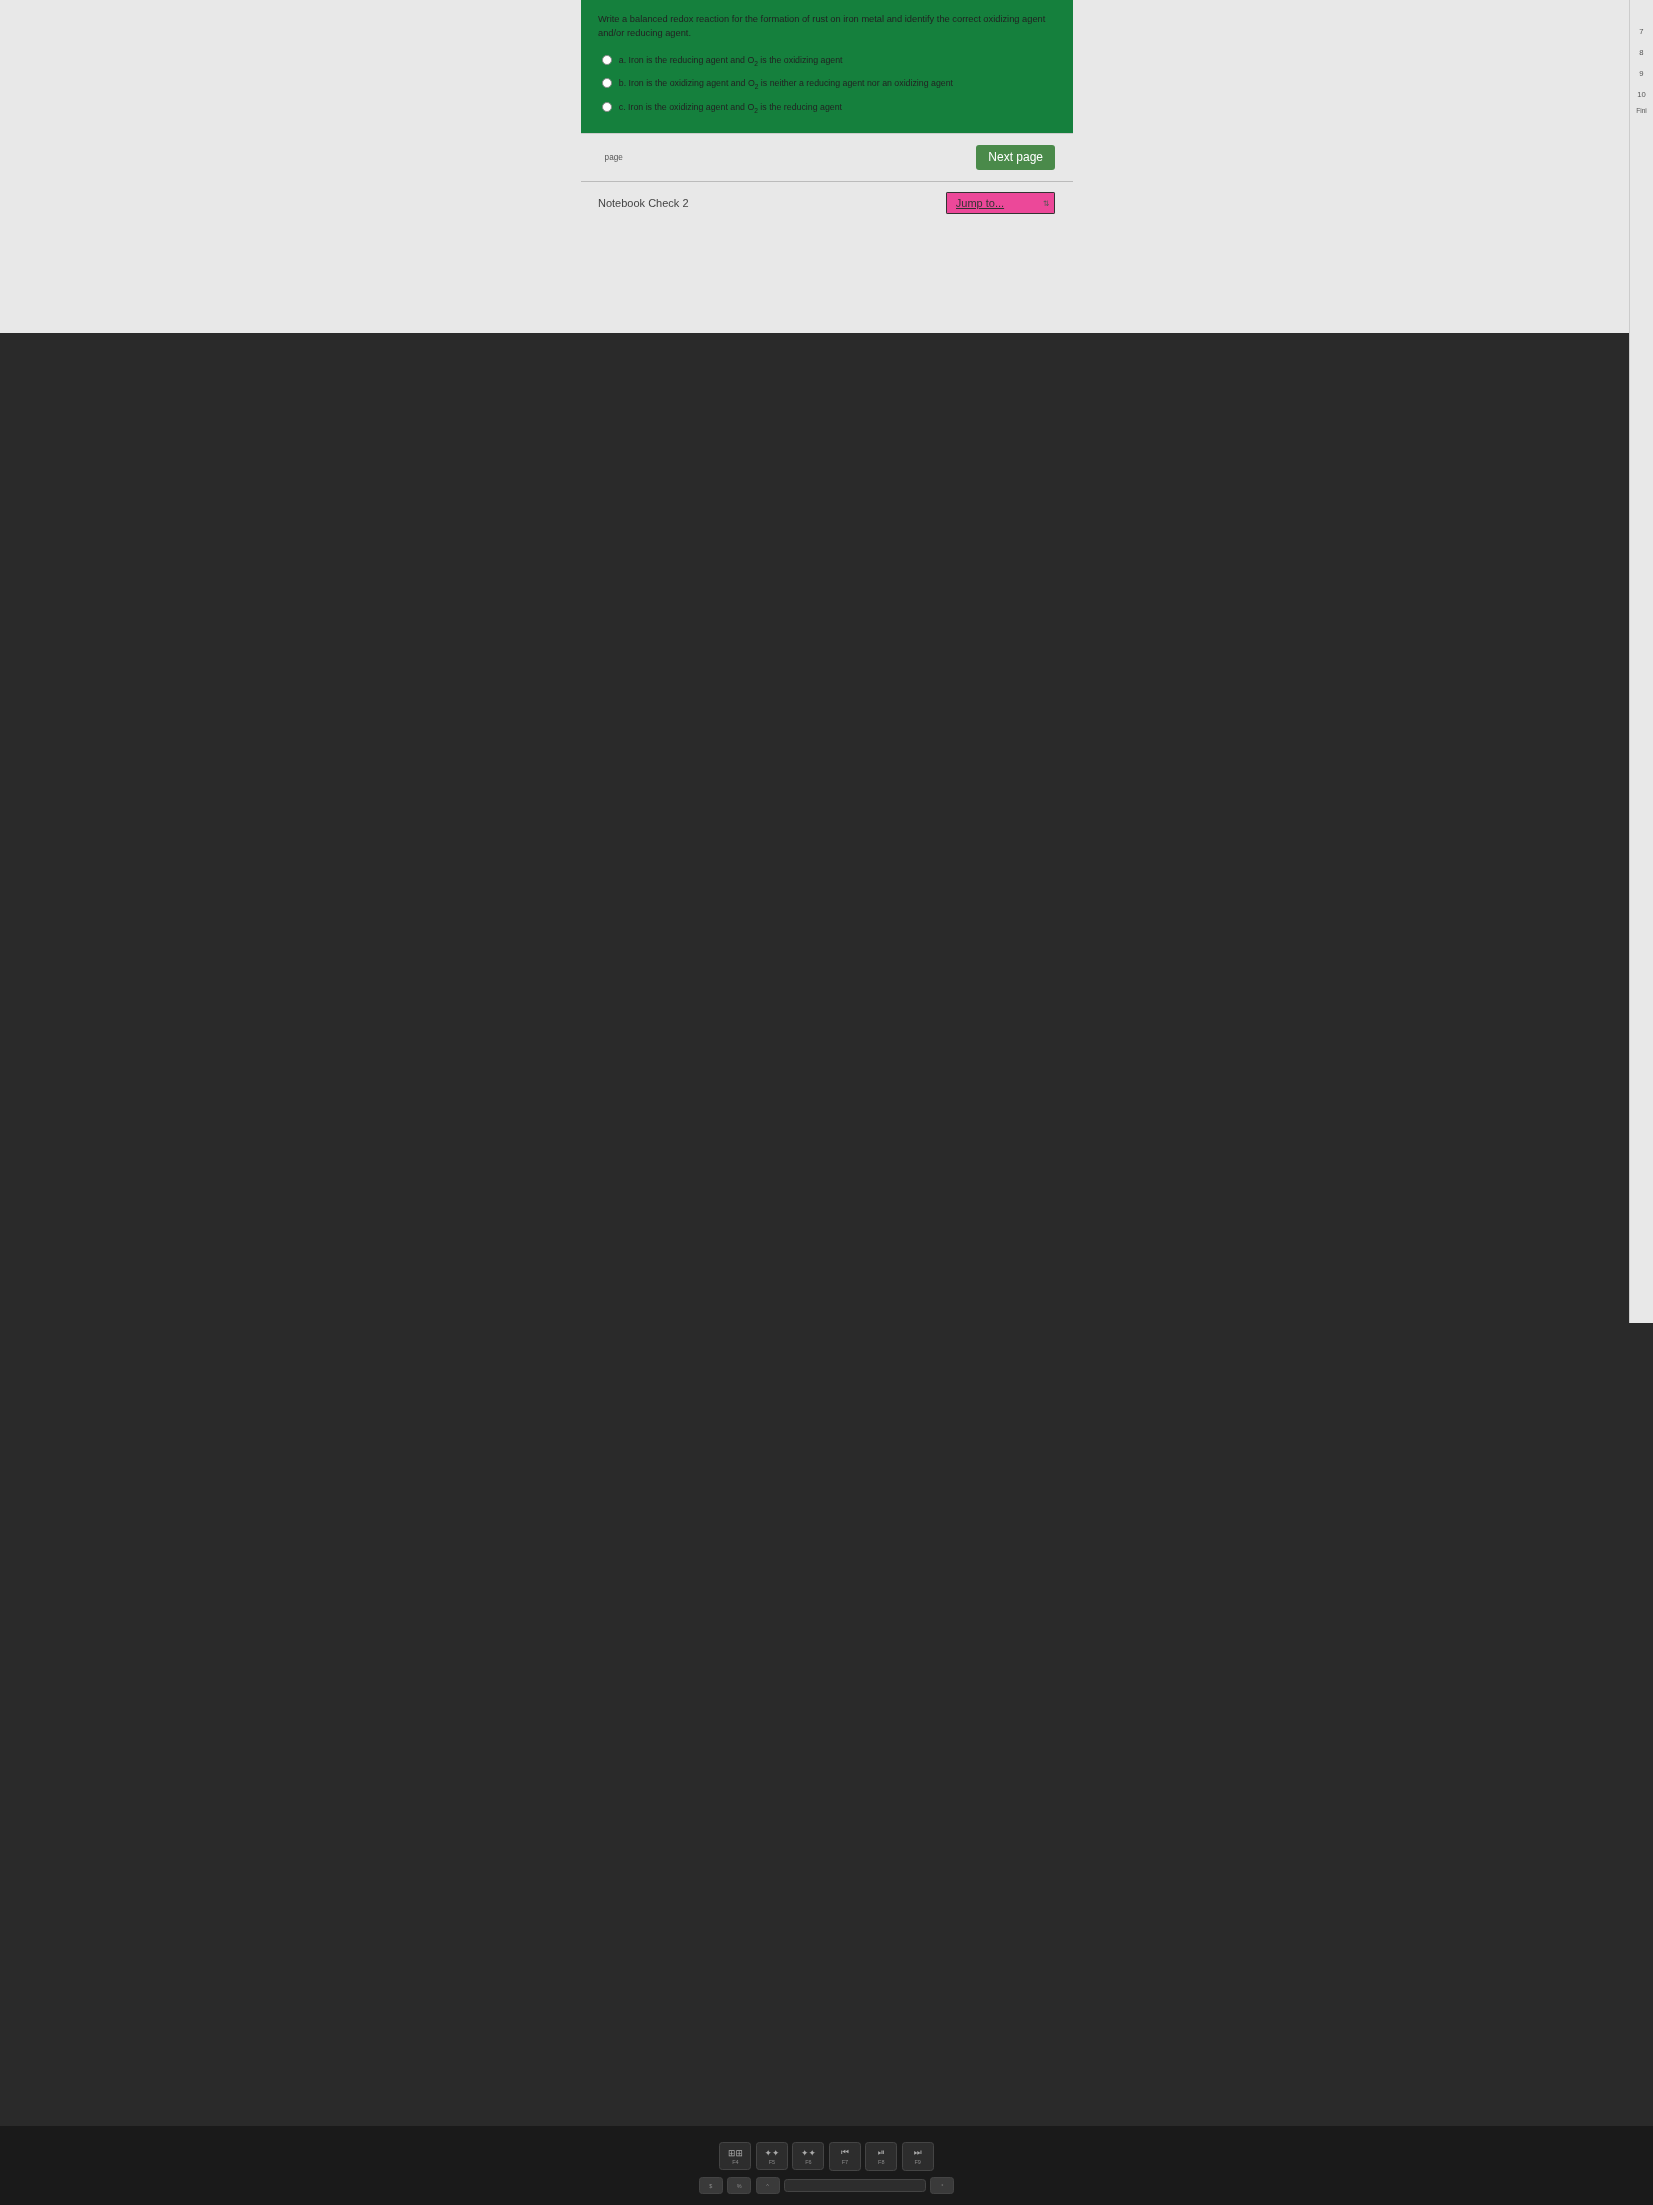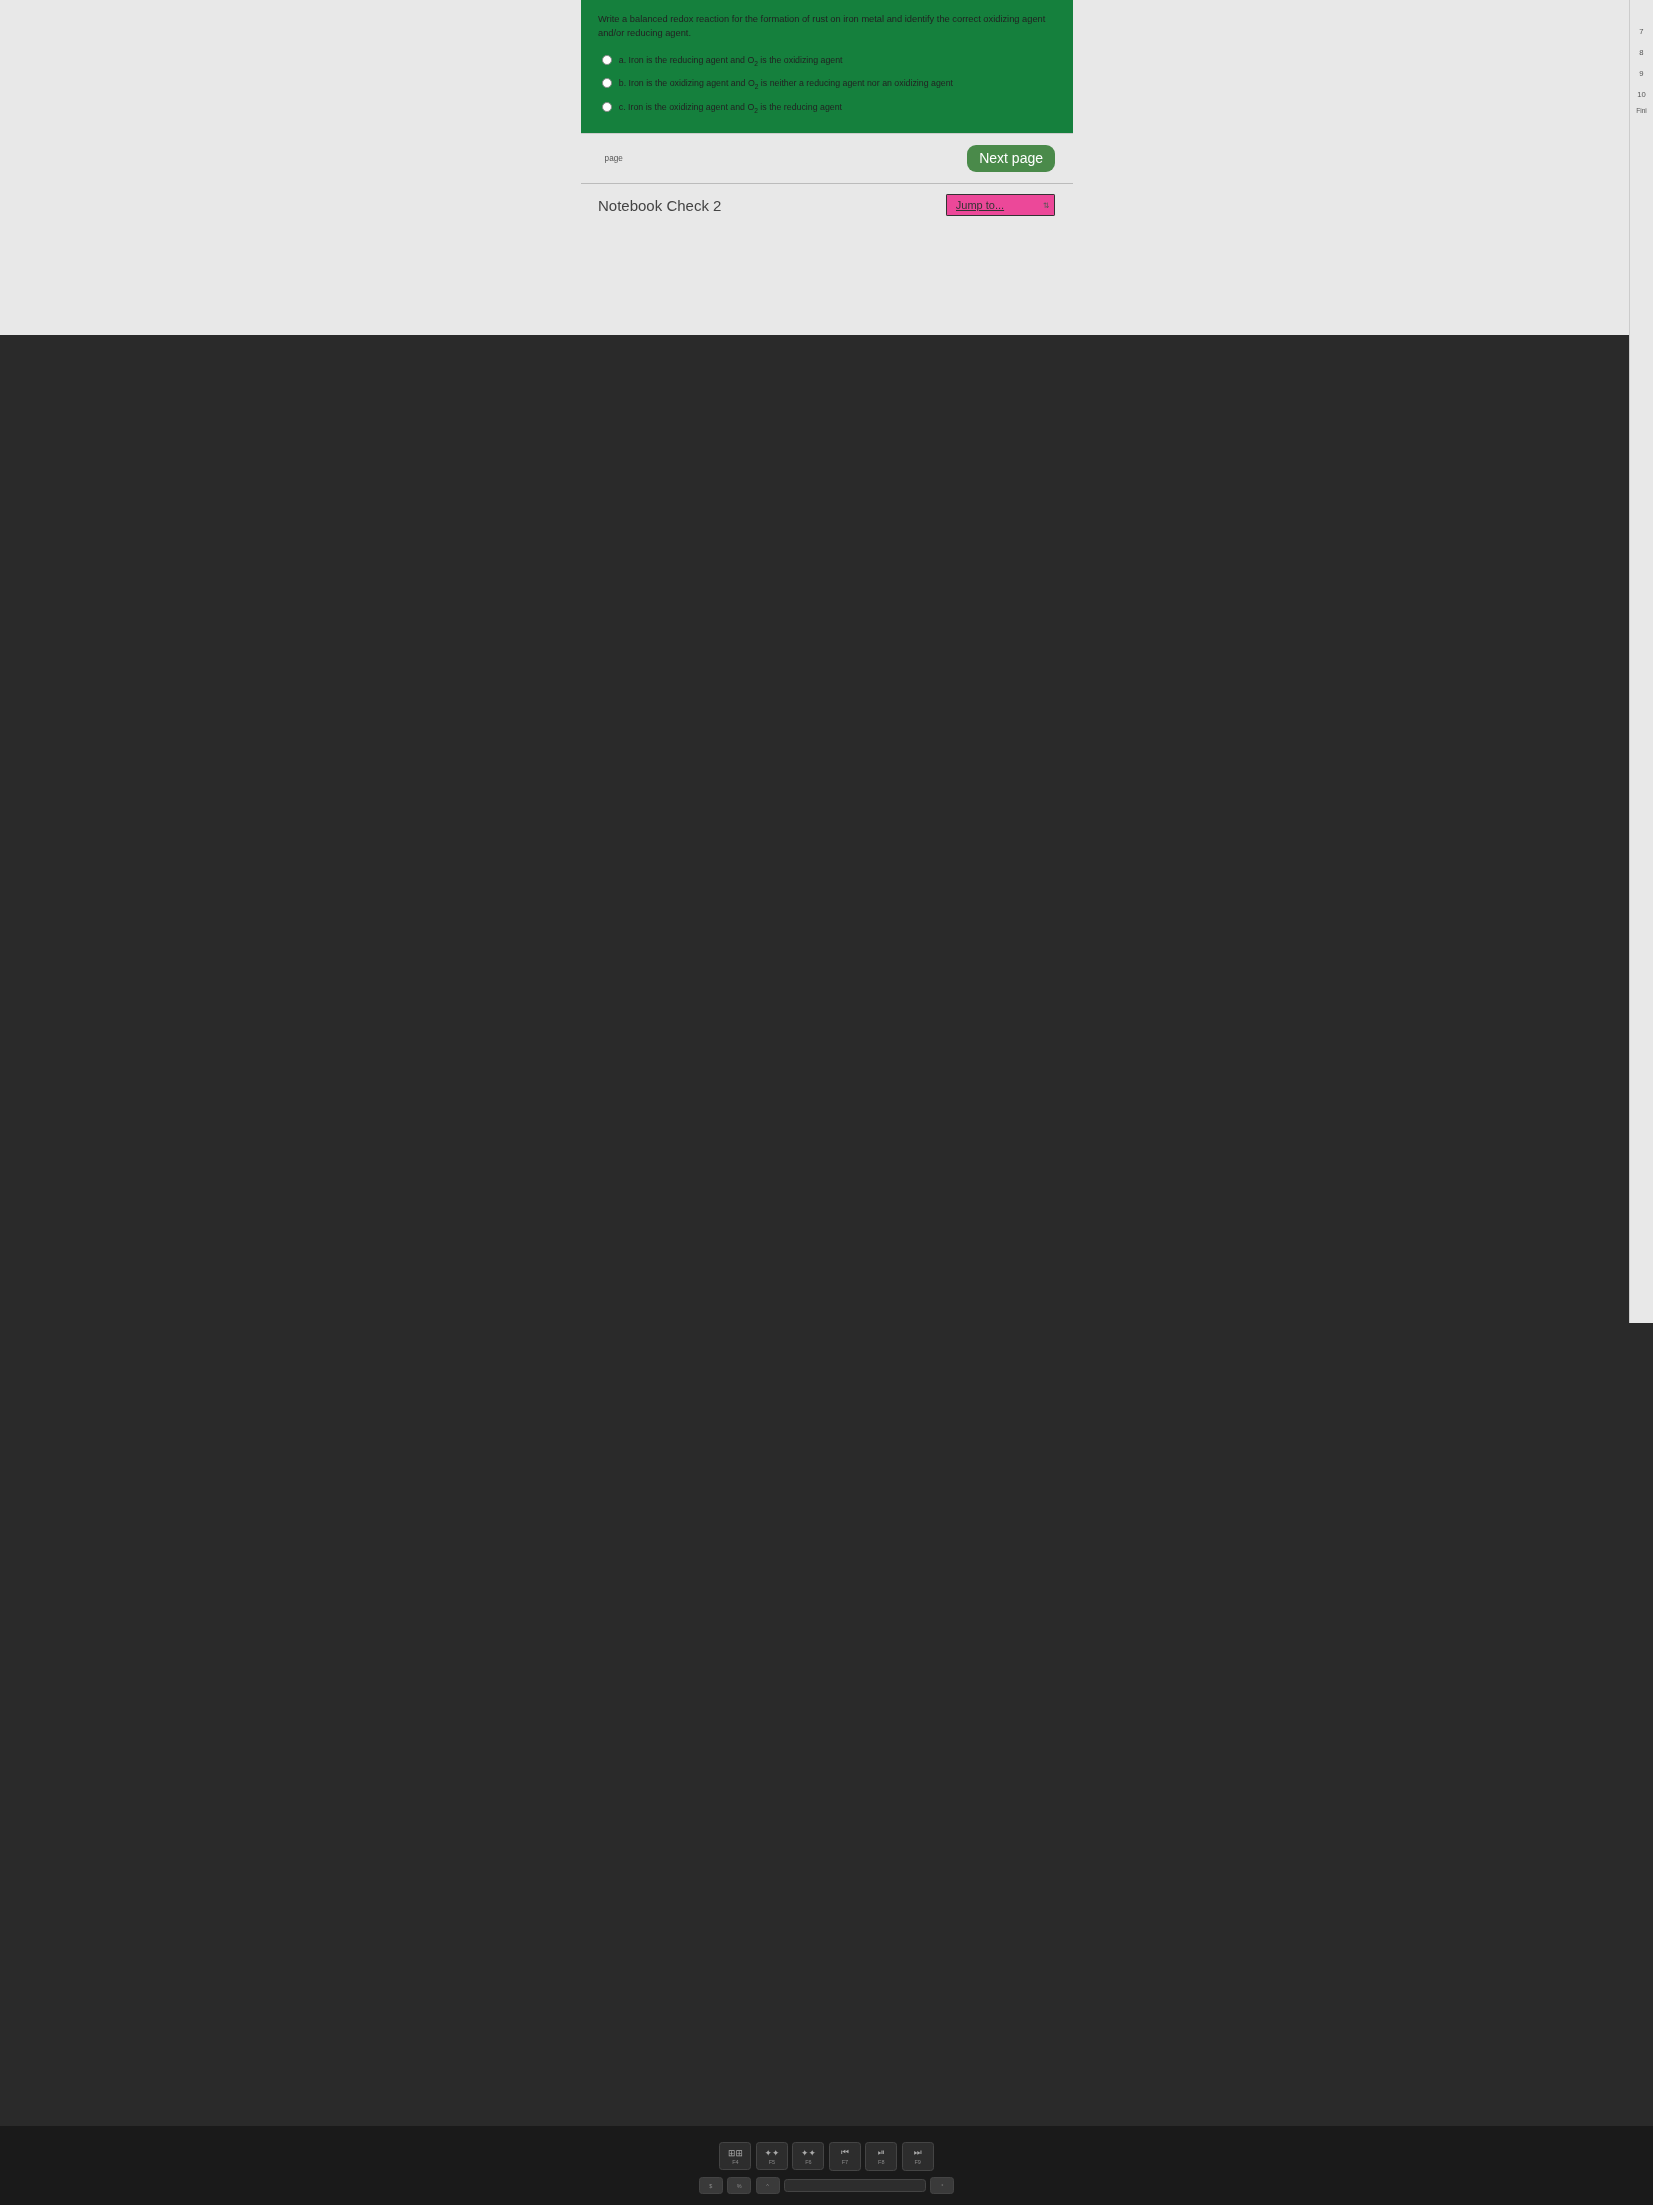--- a/index.html
+++ b/index.html
@@ -81,40 +81,40 @@
       font-size: 8.2px;
       color: #555;
       cursor: pointer;
       padding: 3.3px 6.6px;
     }
 
     .next-page-btn {
       background: #4a8a4a;
       color: white;
       border: none;
-      border-radius: 9px;
+      border-radius: 3px;
       padding: 5.5px 12px;
-      font-size: 14px;
+      font-size: 12px;
       cursor: pointer;
       font-weight: 500;
     }
 
     .bottom-bar {
       background: #e8e8e8;
       width: 100%;
       max-width: 492px;
       display: flex;
       align-items: center;
       justify-content: space-between;
       padding: 9.8px 17.5px;
       border-top: 0.5px solid #bbb;
     }
 
     .notebook-label {
-      font-size: 15px;
+      font-size: 11px;
       color: #444;
     }
 
     .jump-to-wrapper {
       display: flex;
       align-items: center;
       gap: 4.4px;
     }
 
     .jump-to-select {

